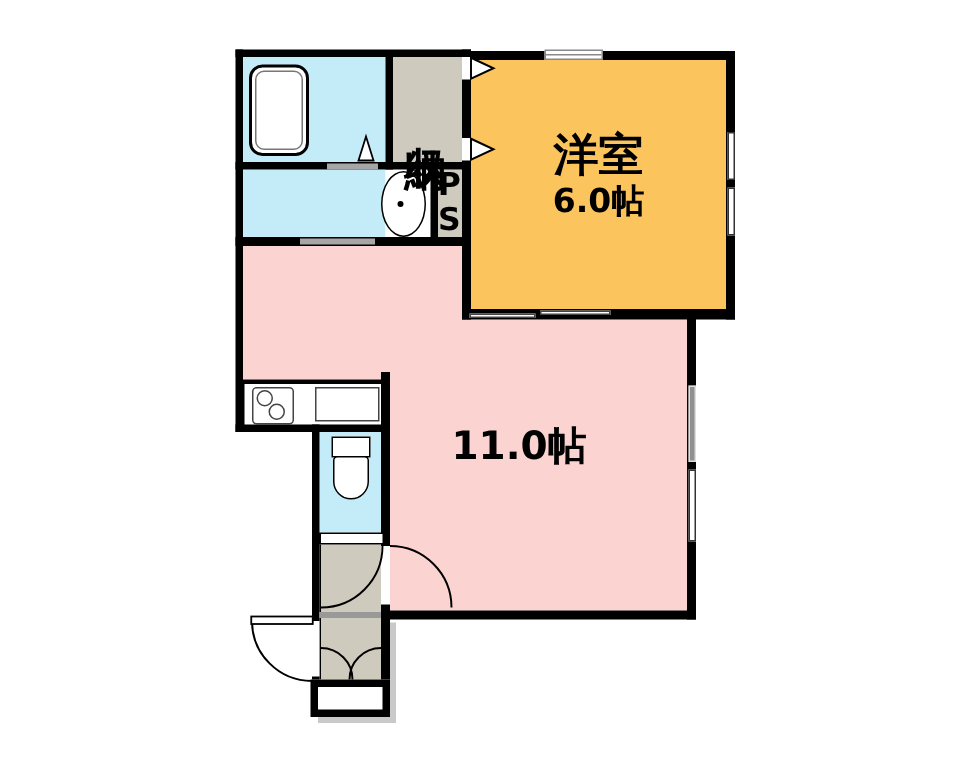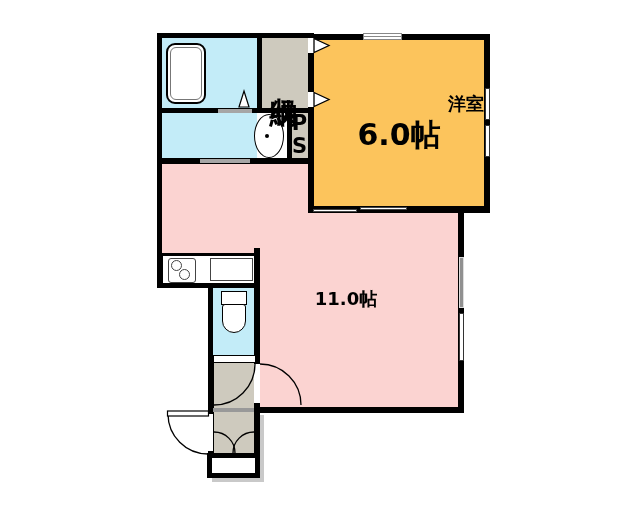--- a/index.html
+++ b/index.html
@@ -95,25 +95,25 @@
     <path d="M 214 432 A 21 21 0 0 1 235 453" fill="none" stroke="#000" stroke-width="1.3"></path>
     <path d="M 254 432 A 21 21 0 0 0 233 453" fill="none" stroke="#000" stroke-width="1.3"></path>
     <path d="M 168 414 A 40 40 0 0 0 208 454" fill="none" stroke="#000" stroke-width="1.3"></path>
     <rect x="167.5" y="411" width="41" height="5" fill="#fff" stroke="#000" stroke-width="1.2"></rect>
     <polygon points="314,38.5 329,45.5 314,52.5" fill="#fff" stroke="#000" stroke-width="1.3"></polygon>
     <polygon points="314,92.5 329,99.5 314,106.5" fill="#fff" stroke="#000" stroke-width="1.3"></polygon>
     <polygon points="244,91 249,107 239,107" fill="#fff" stroke="#000" stroke-width="1.2"></polygon>
   </svg>
 
   <div class="lbl" style="left:314px;top:88px;width:170px;line-height:31px;">
-    <div style="font-size:18px;text-align:right;">洋室</div>
-    <div style="font-size:30px;">6.0帖</div>
+    <div style="font-size:30px;">洋室</div>
+    <div style="font-size:22px;">6.0帖</div>
   </div>
   <div class="lbl" style="left:281px;top:285px;width:130px;line-height:27px;">
-    <div style="font-size:18px;">11.0帖</div>
+    <div style="font-size:26px;">11.0帖</div>
   </div>
   <div class="lbl" style="left:268px;top:44px;width:34px;height:66px;font-size:28px;writing-mode:vertical-rl;text-orientation:upright;letter-spacing:2px;">収納</div>
   <div class="lbl" style="left:290px;top:112px;width:19px;font-size:21px;line-height:23px;">
     <div>P</div>
     <div>S</div>
   </div>
 
 </div>
 
 </body></html>

